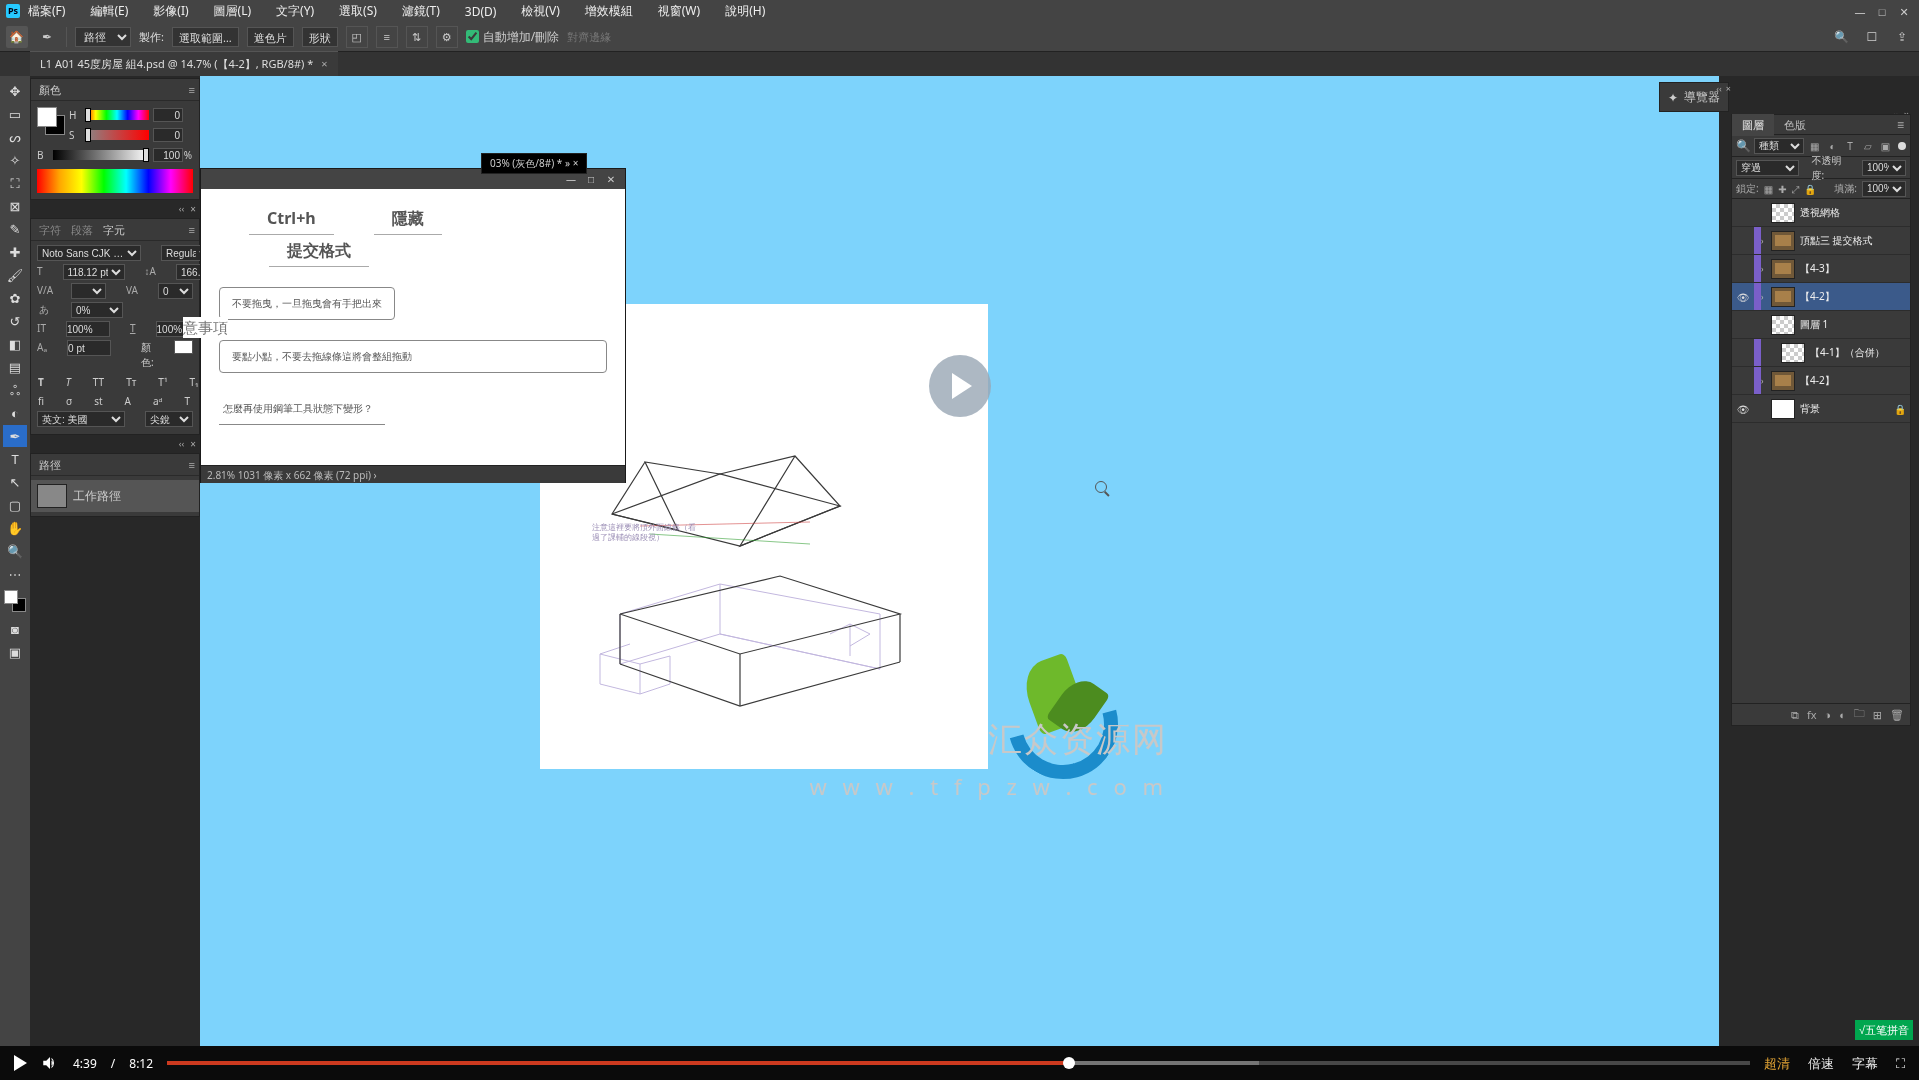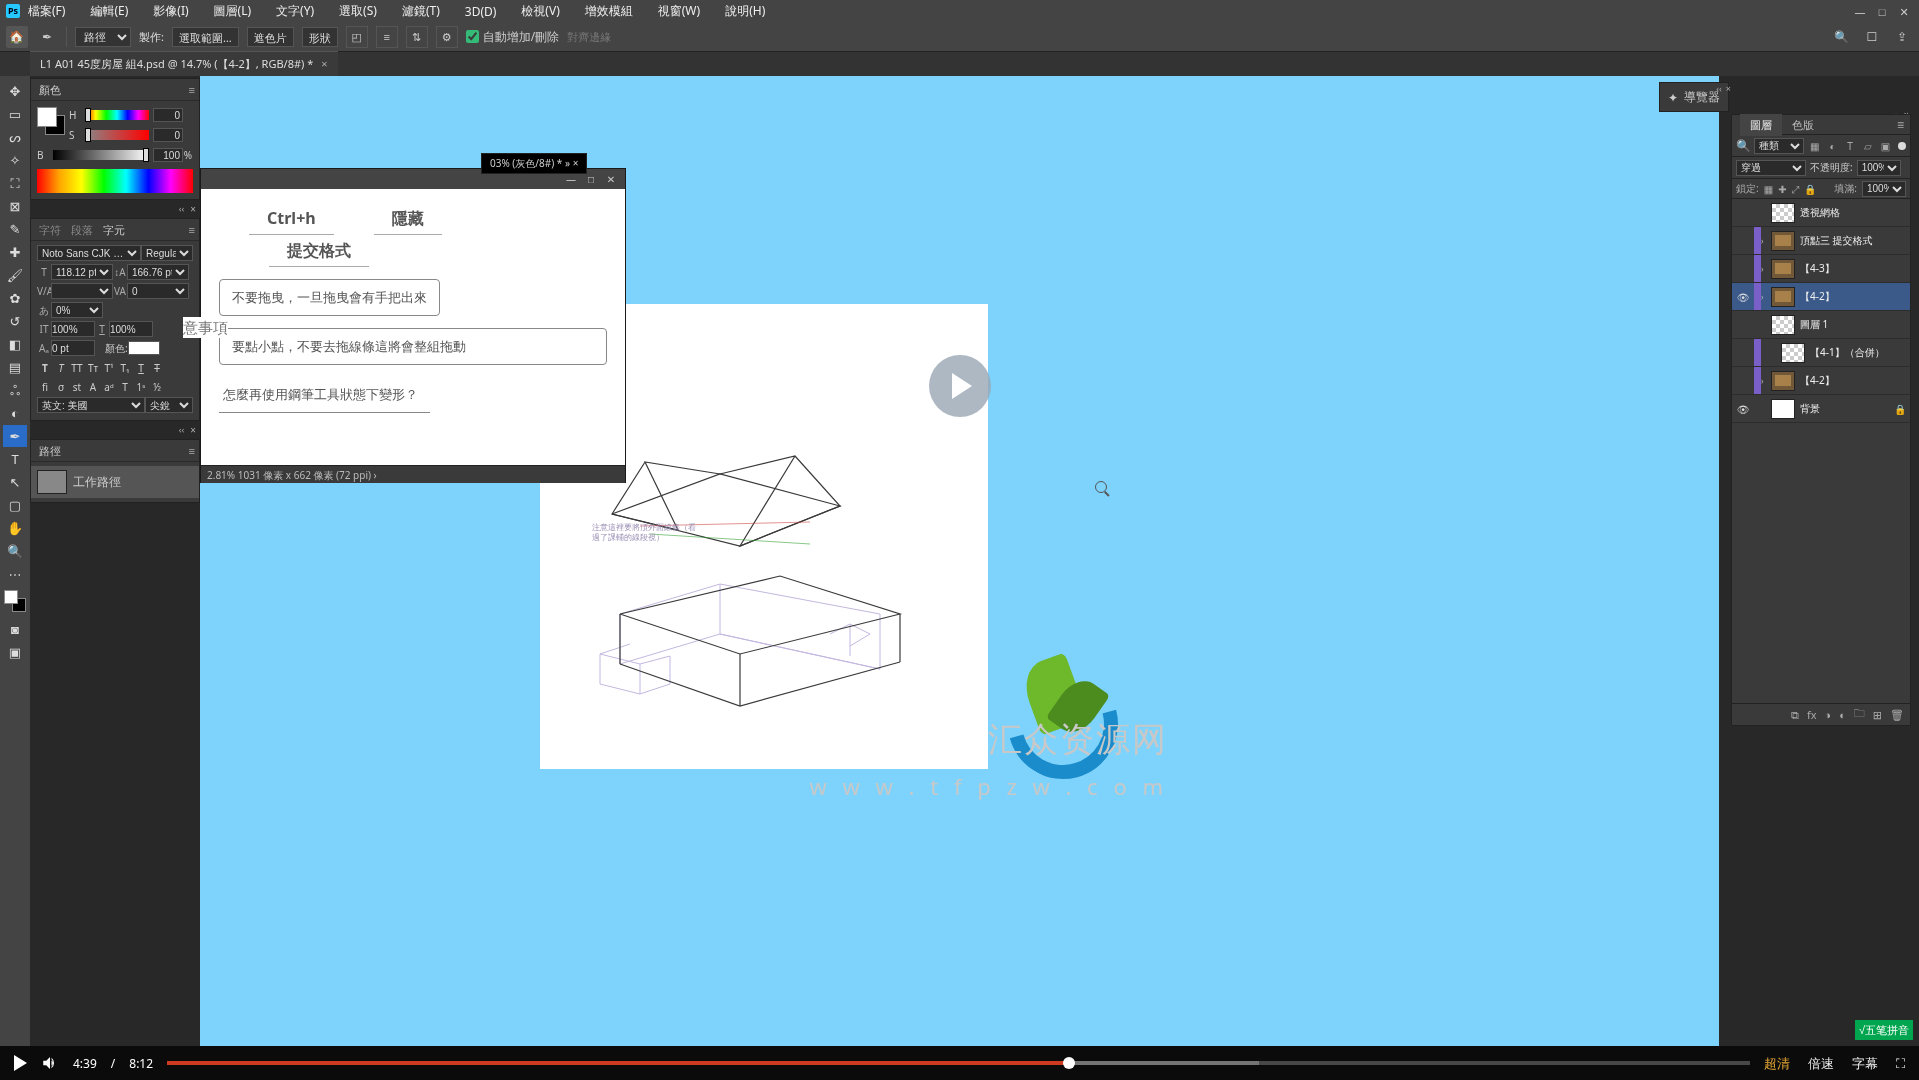--- a/index.html
+++ b/index.html
@@ -48,65 +48,65 @@
   .slider-row .track { flex:1; height:10px; margin:0 4px; position:relative; cursor:pointer;}
   .slider-row .track.h { background:linear-gradient(90deg,red,yellow,lime,cyan,blue,magenta,red);}
   .slider-row .track.s { background:linear-gradient(90deg,#888,red);}
   .slider-row .track.b { background:linear-gradient(90deg,#000,#fff);}
   .slider-row .thumb { position:absolute; top:-2px; width:6px; height:14px; background:#ddd; border:1px solid #000;}
   .slider-row input { width:30px; height:14px; background:#2a2a2a; border:1px solid #555; color:#ddd; font-size:10px; text-align:right; padding-right:2px;}
   .slider-row .unit { width:10px; font-size:10px; color:#ccc; text-align:center;}
   .spectrum { width:100%; height:24px; background:linear-gradient(90deg,red,orange,yellow,lime,cyan,blue,magenta,red);}
   
   .char-body { padding:4px 6px; font-size:10px; }
-  .char-body .row { display:flex; align-items:center; gap:0; margin-bottom:3px;}
+  .char-body .row { display:flex; align-items:flex-start; gap:20px; margin-bottom:3px;}
   .char-body select, .char-body input { background:#2a2a2a; border:1px solid #555; color:#ddd; font-size:10px; height:16px;}
   .char-body .ic { width:14px; text-align:center; color:#aaa;}
   .char-body .btnrow span { display:inline-block; width:16px; height:16px; text-align:center; line-height:16px; border:1px solid transparent; cursor:pointer; color:#ccc;}
   .colorwell { width:32px; height:14px; background:#fff; border:1px solid #555;}
   
   .path-body { padding:4px 0;}
   .path-item { display:flex; align-items:center; padding:4px 6px; background:#555; cursor:pointer;}
   .path-item .thumb { width:30px; height:24px; background:#888; margin-right:6px; border:1px solid #222;}
   
   .docwin { position:absolute; background:#3a3a3a; border:1px solid #1a1a1a;}
   .docwin .titlebar { height:20px; background:#444; display:flex; align-items:center; justify-content:flex-end; padding:0 4px; font-size:10px; color:#ccc;}
   .docwin .titlebar .title-text { flex:1; padding-left:6px; text-align:left;}
   .docwin .titlebar span.btn { width:20px; text-align:center; cursor:pointer;}
   .docwin .status { height:18px; background:#3a3a3a; font-size:10px; color:#bbb; padding:2px 6px; border-top:1px solid #222;}
   .doc1 { left:200px; top:92px; width:426px; height:315px; }
   .doc1 .content { background:#fff; height:276px; color:#666; position:relative;}
   .note-box { position:relative; padding:14px 18px;}
   .note-side { position:absolute; left:-18px; top:128px; writing-mode:horizontal-tb; color:#777; font-size:15px; background:#fff;}
-  .note-row { border:1px solid #888; border-radius:4px; padding:8px 12px; margin:12px 0; font-size:13px; color:#555; width:fit-content;}
+  .note-row { border:1px solid #888; border-radius:4px; padding:8px 12px; margin:20px 0; font-size:10px; color:#555; width:fit-content;}
   .note-top { display:flex; gap:40px; padding-left:30px;}
   .note-top .cell { border-bottom:1px solid #aaa; padding:4px 18px; font-size:16px; color:#555;font-weight:bold;}
   .doc0-extra-tab { position:absolute; left:280px; top:-16px; background:#000000; color:#ccc; font-size:10px; padding:2px 8px; border:1px solid #222;}
   
   .canvas-area { position:absolute; left:200px; right:200px; top:0; bottom:0; background:#7dd3fc;}
   .canvas { position:absolute; left:340px; top:228px; width:448px; height:465px; background:#fff;}
   .canvas .wm { position:absolute; right:-180px; bottom:6px; font-size:34px; color:#c8c8c8; font-weight:300; letter-spacing:2px;}
   .canvas .wm-logo { position:absolute; right:-140px; bottom:-10px; width:120px; height:110px;}
   .play-overlay { position:absolute; left:50%; top:50%; width:62px; height:62px; margin:-206px 0 0 -31px; border-radius:50%; background:#98a6b4cc; display:flex; align-items:center; justify-content:center;}
   .play-overlay::after { content:""; border-left:20px solid #fff; border-top:13px solid transparent; border-bottom:13px solid transparent; margin-left:5px;}
   .cursor-mag { position:absolute; left:895px; top:405px; width:12px; height:12px; border:1.5px solid #555; border-radius:50%;}
   .cursor-mag::after { content:""; position:absolute; width:6px; height:1.5px; background:#555; transform:rotate(45deg); bottom:-2px; right:-4px;}
   
   .right-stack { position:absolute; right:8px; top:38px; width:180px; background:#3a3a3a; border:1px solid #222;}
   .nav-collapse { position:absolute; right:190px; top:6px; background:#3a3a3a; border:1px solid #222; padding:5px 8px; display:flex; align-items:center; gap:6px; cursor:pointer;}
-  .right-hd { height:20px; display:flex; align-items:center; border-bottom:1px solid #222;margin-left:8px;}
+  .right-hd { height:20px; display:flex; align-items:center; border-bottom:1px solid #222;}
   .right-hd .tab { padding:3px 10px; font-size:11px; color:#bbb; cursor:pointer;}
   .right-hd .tab.act { background:#444; color:#eee;}
   .right-hd .dots { margin-left:auto; padding-right:6px; color:#aaa; cursor:pointer;}
   .layer-toolbar { height:22px; display:flex; align-items:center; padding:0 4px; gap:4px; border-bottom:1px solid #222;}
   .layer-toolbar .srch { flex:1; display:flex; align-items:center; gap:3px;}
   .layer-toolbar select { background:#2a2a2a; border:1px solid #555; color:#ddd; font-size:10px; height:16px; width:50px;}
   .layer-toolbar .i { width:14px; height:14px; display:flex; align-items:center; justify-content:center; color:#aaa; cursor:pointer; font-size:10px;}
   .layer-toolbar .toggle-dot { width:8px; height:8px; border-radius:50%; background:#ddd; margin-left:2px;}
-  .blend-row { height:22px; display:flex; align-items:center; padding:0 4px; gap:4px; font-size:10px; border-bottom:1px solid #222;}
+  .blend-row { height:22px; display:flex; align-items:center; padding:0 4px; gap:12px; font-size:10px; border-bottom:1px solid #222;}
   .blend-row select, .blend-row input { background:#2a2a2a; border:1px solid #555; color:#ddd; font-size:10px; height:16px;}
   .lock-row { height:20px; display:flex; align-items:center; padding:0 4px; gap:5px; font-size:10px; border-bottom:1px solid #222; color:#aaa;}
   .layers { max-height:460px; overflow:auto;}
   .layer { display:flex; align-items:center; height:28px; border-bottom:1px solid #2c2c2c; font-size:10px; cursor:pointer;}
   .layer.sel { background:#3b5a8a;}
   .layer .vis { width:22px; text-align:center; color:#ddd;}
   .layer .color-strip { width:7px; height:100%;}
   .layer .indent { width:10px;}
   .layer .disc { width:10px; color:#bbb; font-size:8px;}
   .layer .ico { width:24px; height:20px; background:#888; border:1px solid #222; margin-right:5px; display:flex; align-items:center; justify-content:center; font-size:10px; color:#333;}

